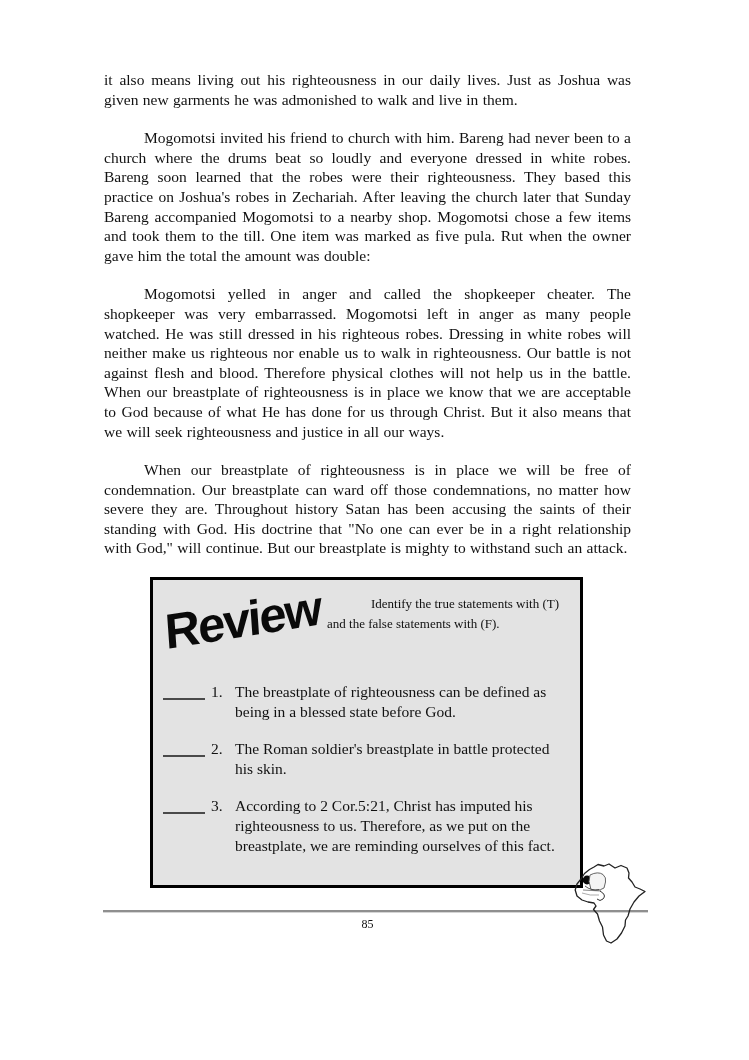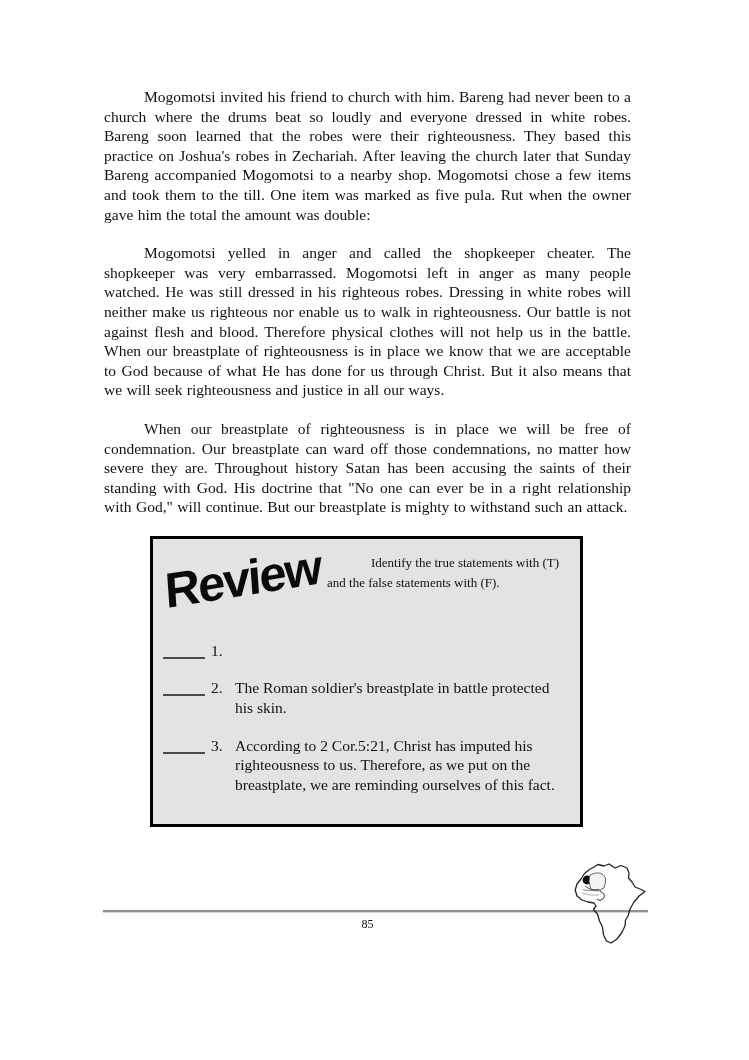--- a/index.html
+++ b/index.html
@@ -114,36 +114,38 @@
     top: 860px;
     z-index: 2;
   }
 </style>
 </head>
 <body>
 
 <div class="page">
 
   <div class="content">
+    <p class="para">it also means living out his righteousness in our daily lives. Just as Joshua was given new garments he was admonished to walk and live in them.</p>
     <p class="para indent">Mogomotsi invited his friend to church with him.  Bareng had never been to a church where the drums beat so loudly and everyone dressed in white robes. Bareng soon learned that the robes were their righteousness. They based this practice on Joshua's robes in Zechariah. After leaving the church later that Sunday Bareng accompanied Mogomotsi to a nearby shop. Mogomotsi chose a few items and took them to the till.  One item was marked as five pula. Rut when the owner gave him the total the amount was double:</p>
     <p class="para indent">Mogomotsi yelled in anger and called the shopkeeper cheater. The shopkeeper was very embarrassed. Mogomotsi left in anger as many people watched. He was still dressed in his righteous robes.  Dressing in white robes will neither make us righteous nor enable us to walk in righteousness. Our battle is not against flesh and blood. Therefore physical clothes will not help us in the battle. When our breastplate of righteousness is in place we know that we are acceptable to God because of what He has done for us through Christ. But it also means that we will seek righteousness and justice in all our ways.</p>
     <p class="para indent">When our breastplate of righteousness is in place we will be free of condemnation. Our breastplate can ward off those condemnations, no matter how severe they are.  Throughout history Satan has been accusing the saints of their standing with God. His doctrine that "No one can ever be in a right relationship with God," will continue. But our breastplate is mighty to withstand such an attack.</p>
 
     <div class="review-box">
       <div class="review-header">
         <div class="review-logo-wrap">
           <span class="review-logo">Review</span>
         </div>
         <p class="review-instruction">Identify the true statements with (T) and the false statements with (F).</p>
       </div>
 
       <div class="review-items">
         <div class="review-item">
           <span class="answer-blank"></span>
           <span class="q-num">1.</span>
+          <span class="q-text">The breastplate of righteousness can be defined as being in a blessed state before God.</span>
         </div>
         <div class="review-item">
           <span class="answer-blank"></span>
           <span class="q-num">2.</span>
           <span class="q-text">The Roman soldier's breastplate in battle protected his skin.</span>
         </div>
         <div class="review-item">
           <span class="answer-blank"></span>
           <span class="q-num">3.</span>
           <span class="q-text">According to 2 Cor.5:21, Christ has imputed his righteousness to us. Therefore, as we put on the breastplate, we are reminding ourselves of this fact.</span>

